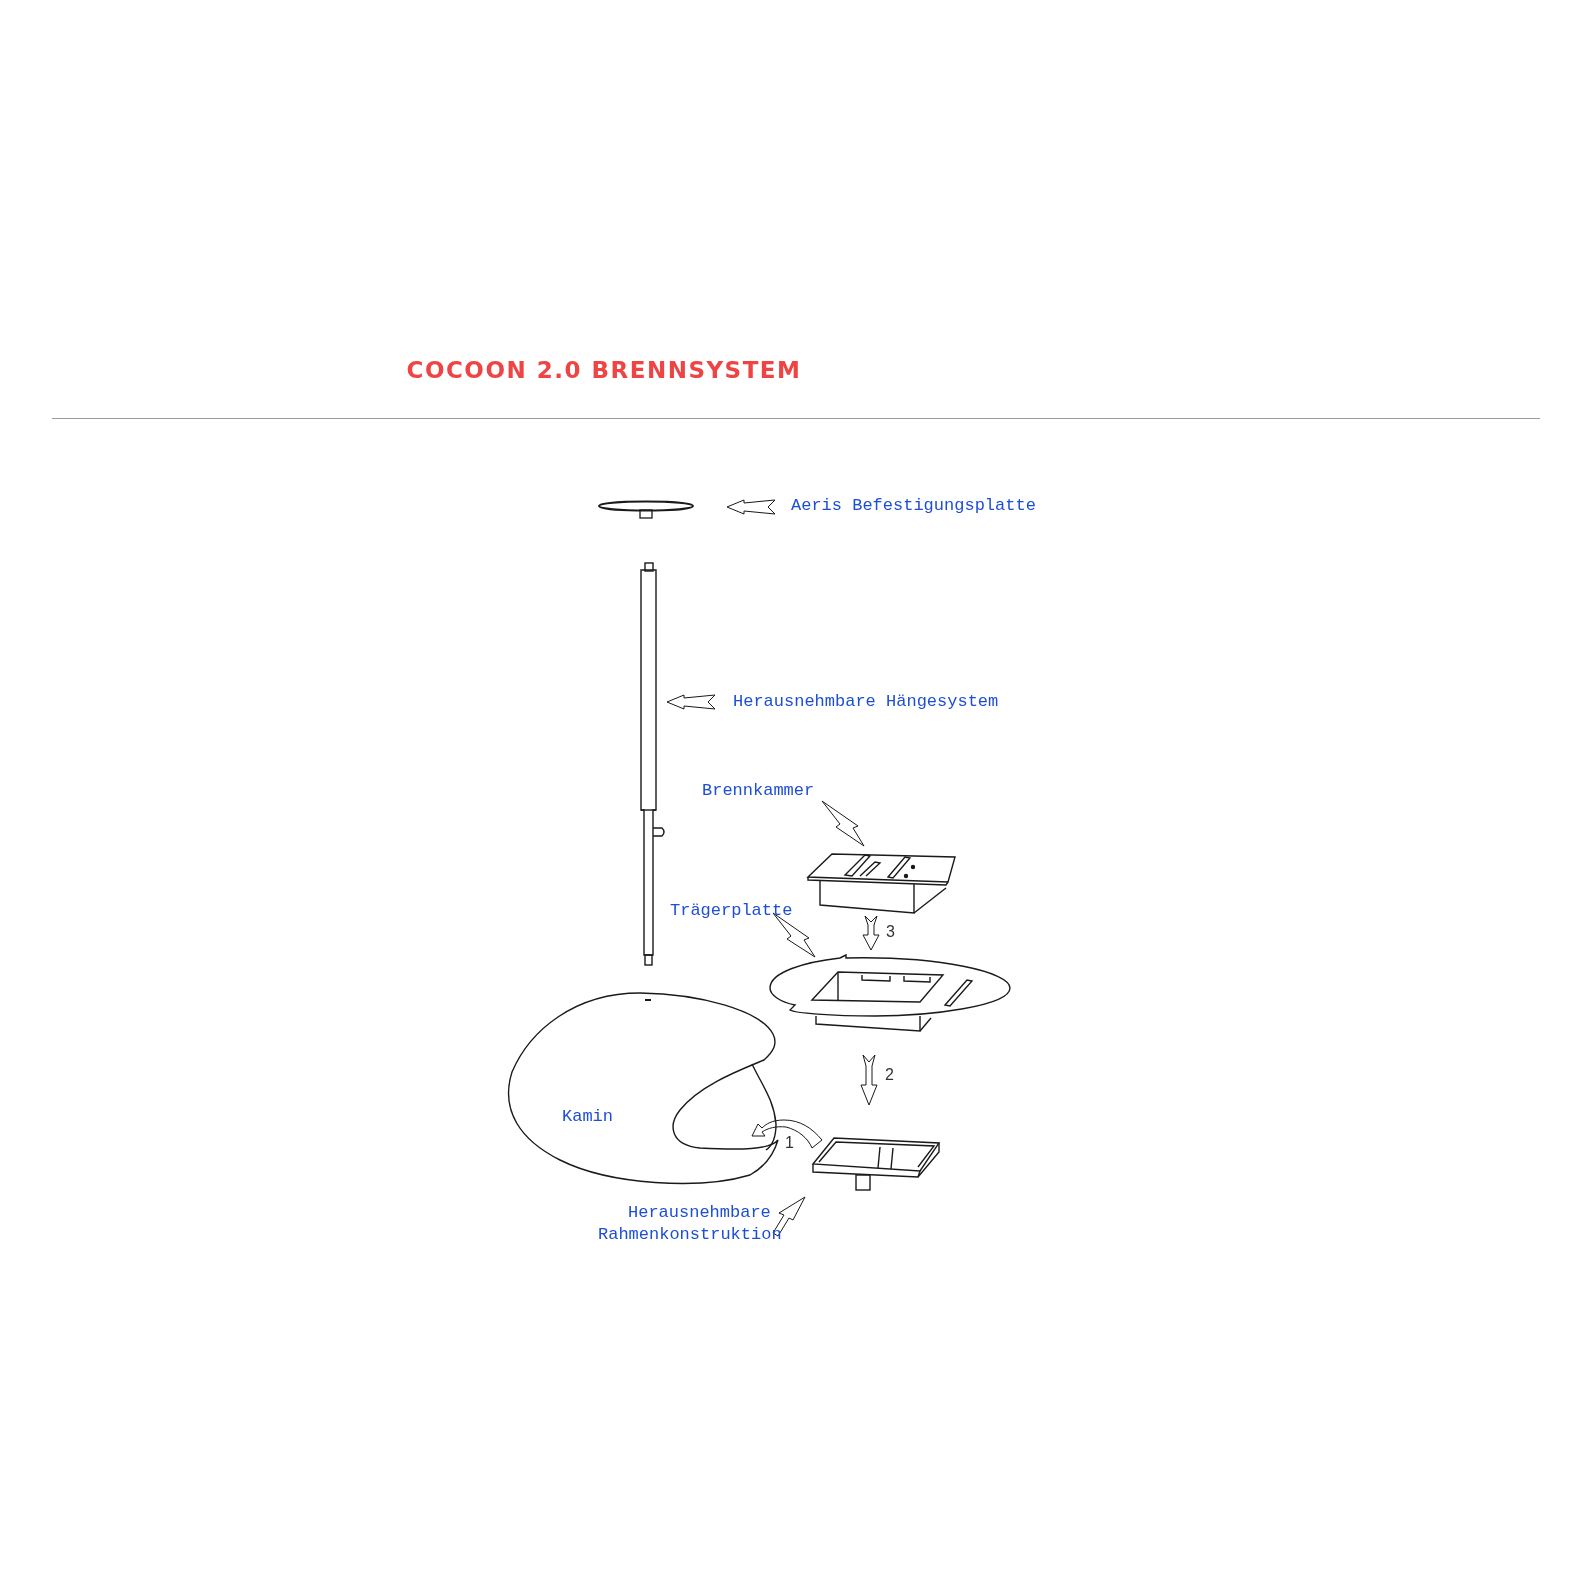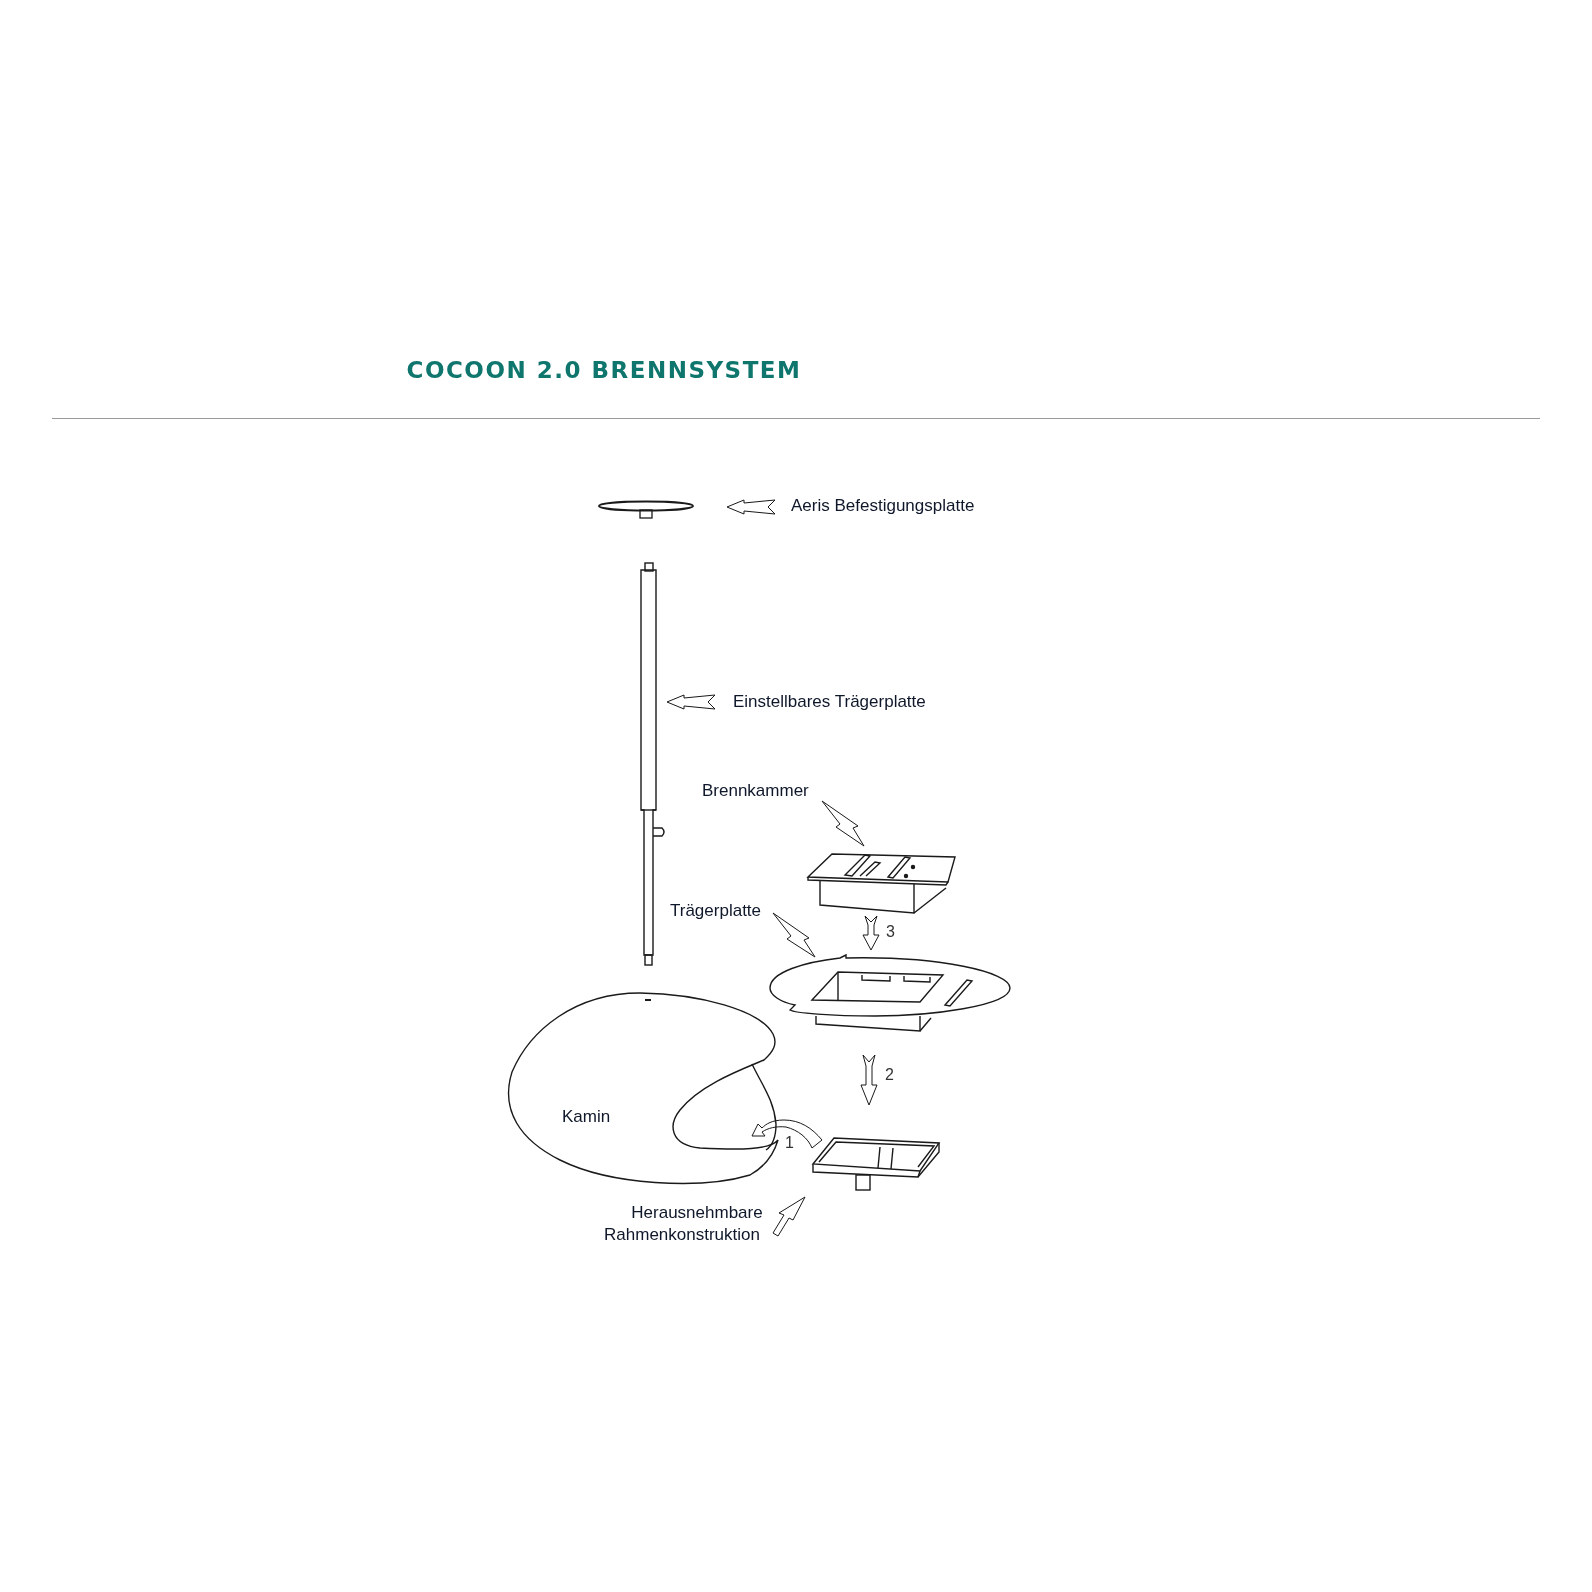--- a/index.html
+++ b/index.html
@@ -1,21 +1,21 @@
 <!DOCTYPE html>
 <html><head>
   <meta charset="utf-8">
   <style>
     html, body { margin: 0; padding: 0; background: #ffffff; }
     body { width: 1592px; height: 1592px; position: relative; overflow: hidden; font-family: "Liberation Sans", sans-serif; color: #1a1a1a; }
-    .title { position: absolute; left: 0; width: 1260px; top: 357px; text-align: center; font-family: "DejaVu Sans", sans-serif; font-size: 23px; font-weight: bold; letter-spacing: 1.5px; color: #0f766e; }
+    .title { position: absolute; left: 0; width: 1260px; top: 357px; text-align: center; font-family: "DejaVu Sans", sans-serif; font-size: 23px; font-weight: bold; letter-spacing: 1.5px; color: #ef4444; }
     .title span { position: relative; left: -26px; }
     .divider { position: absolute; left: 52px; top: 418px; width: 1488px; height: 0; border-top: 1.5px solid #9a9a9a; }
     .diagram { position: absolute; left: 0; top: 0; width: 1592px; height: 1592px; }
-    .label { position: absolute; font-family: Liberation Sans, sans-serif; font-size: 17px; color: #0f172a; white-space: nowrap; }
+    .label { position: absolute; font-family: Liberation Mono, monospace; font-size: 17px; color: #1d4ed8; white-space: nowrap; }
     .num { position: absolute; font-family: "Liberation Sans", sans-serif; font-size: 16px; color: #333; }
   </style>
 </head>
 <body>
 
 <div class="title"><span>COCOON 2.0 BRENNSYSTEM</span></div>
 <div class="divider"></div>
 
 <svg class="diagram" width="1592" height="1592" viewBox="0 0 1592 1592" xmlns="http://www.w3.org/2000/svg" fill="none" stroke="#1a1a1a" stroke-width="1.4">
 
@@ -90,21 +90,21 @@
   </g>
   <g>
     <path d="M822 1140 C812 1128 800 1120 784 1120 C772 1120 766 1124 762 1128 L758 1124 L752 1136 L765 1136 L762 1132 C768 1128 776 1126 786 1127 C798 1130 808 1138 812 1148 Z" stroke-width="1"></path>
   </g>
   <g>
     <path d="M773 1233 L784 1215 L779 1213 L805 1197 L793 1220 L789 1218 L778 1236 Z" stroke-width="1"></path>
   </g>
 </svg>
 
 <div class="label" style="left:791px; top:496px;">Aeris Befestigungsplatte</div>
-<div class="label" style="left:733px; top:692px;">Einstellbares Trägerplatte</div>
+<div class="label" style="left:733px; top:692px;">Herausnehmbare Hängesystem</div>
 <div class="label" style="left:702px; top:781px;text-align:center;">Brennkammer</div>
 <div class="label" style="left:670px; top:901px;">Trägerplatte</div>
 <div class="label" style="left:562px; top:1107px;">Kamin</div>
 <div class="label" style="left:628px; top:1203px; width:138px; text-align:center;">Herausnehmbare</div>
 <div class="label" style="left:598px; top:1225px; width:168px; text-align:center;">Rahmenkonstruktion</div>
 
 <div class="num" style="left:886px; top:923px;">3</div>
 <div class="num" style="left:885px; top:1066px;">2</div>
 <div class="num" style="left:785px; top:1134px;">1</div>
 

